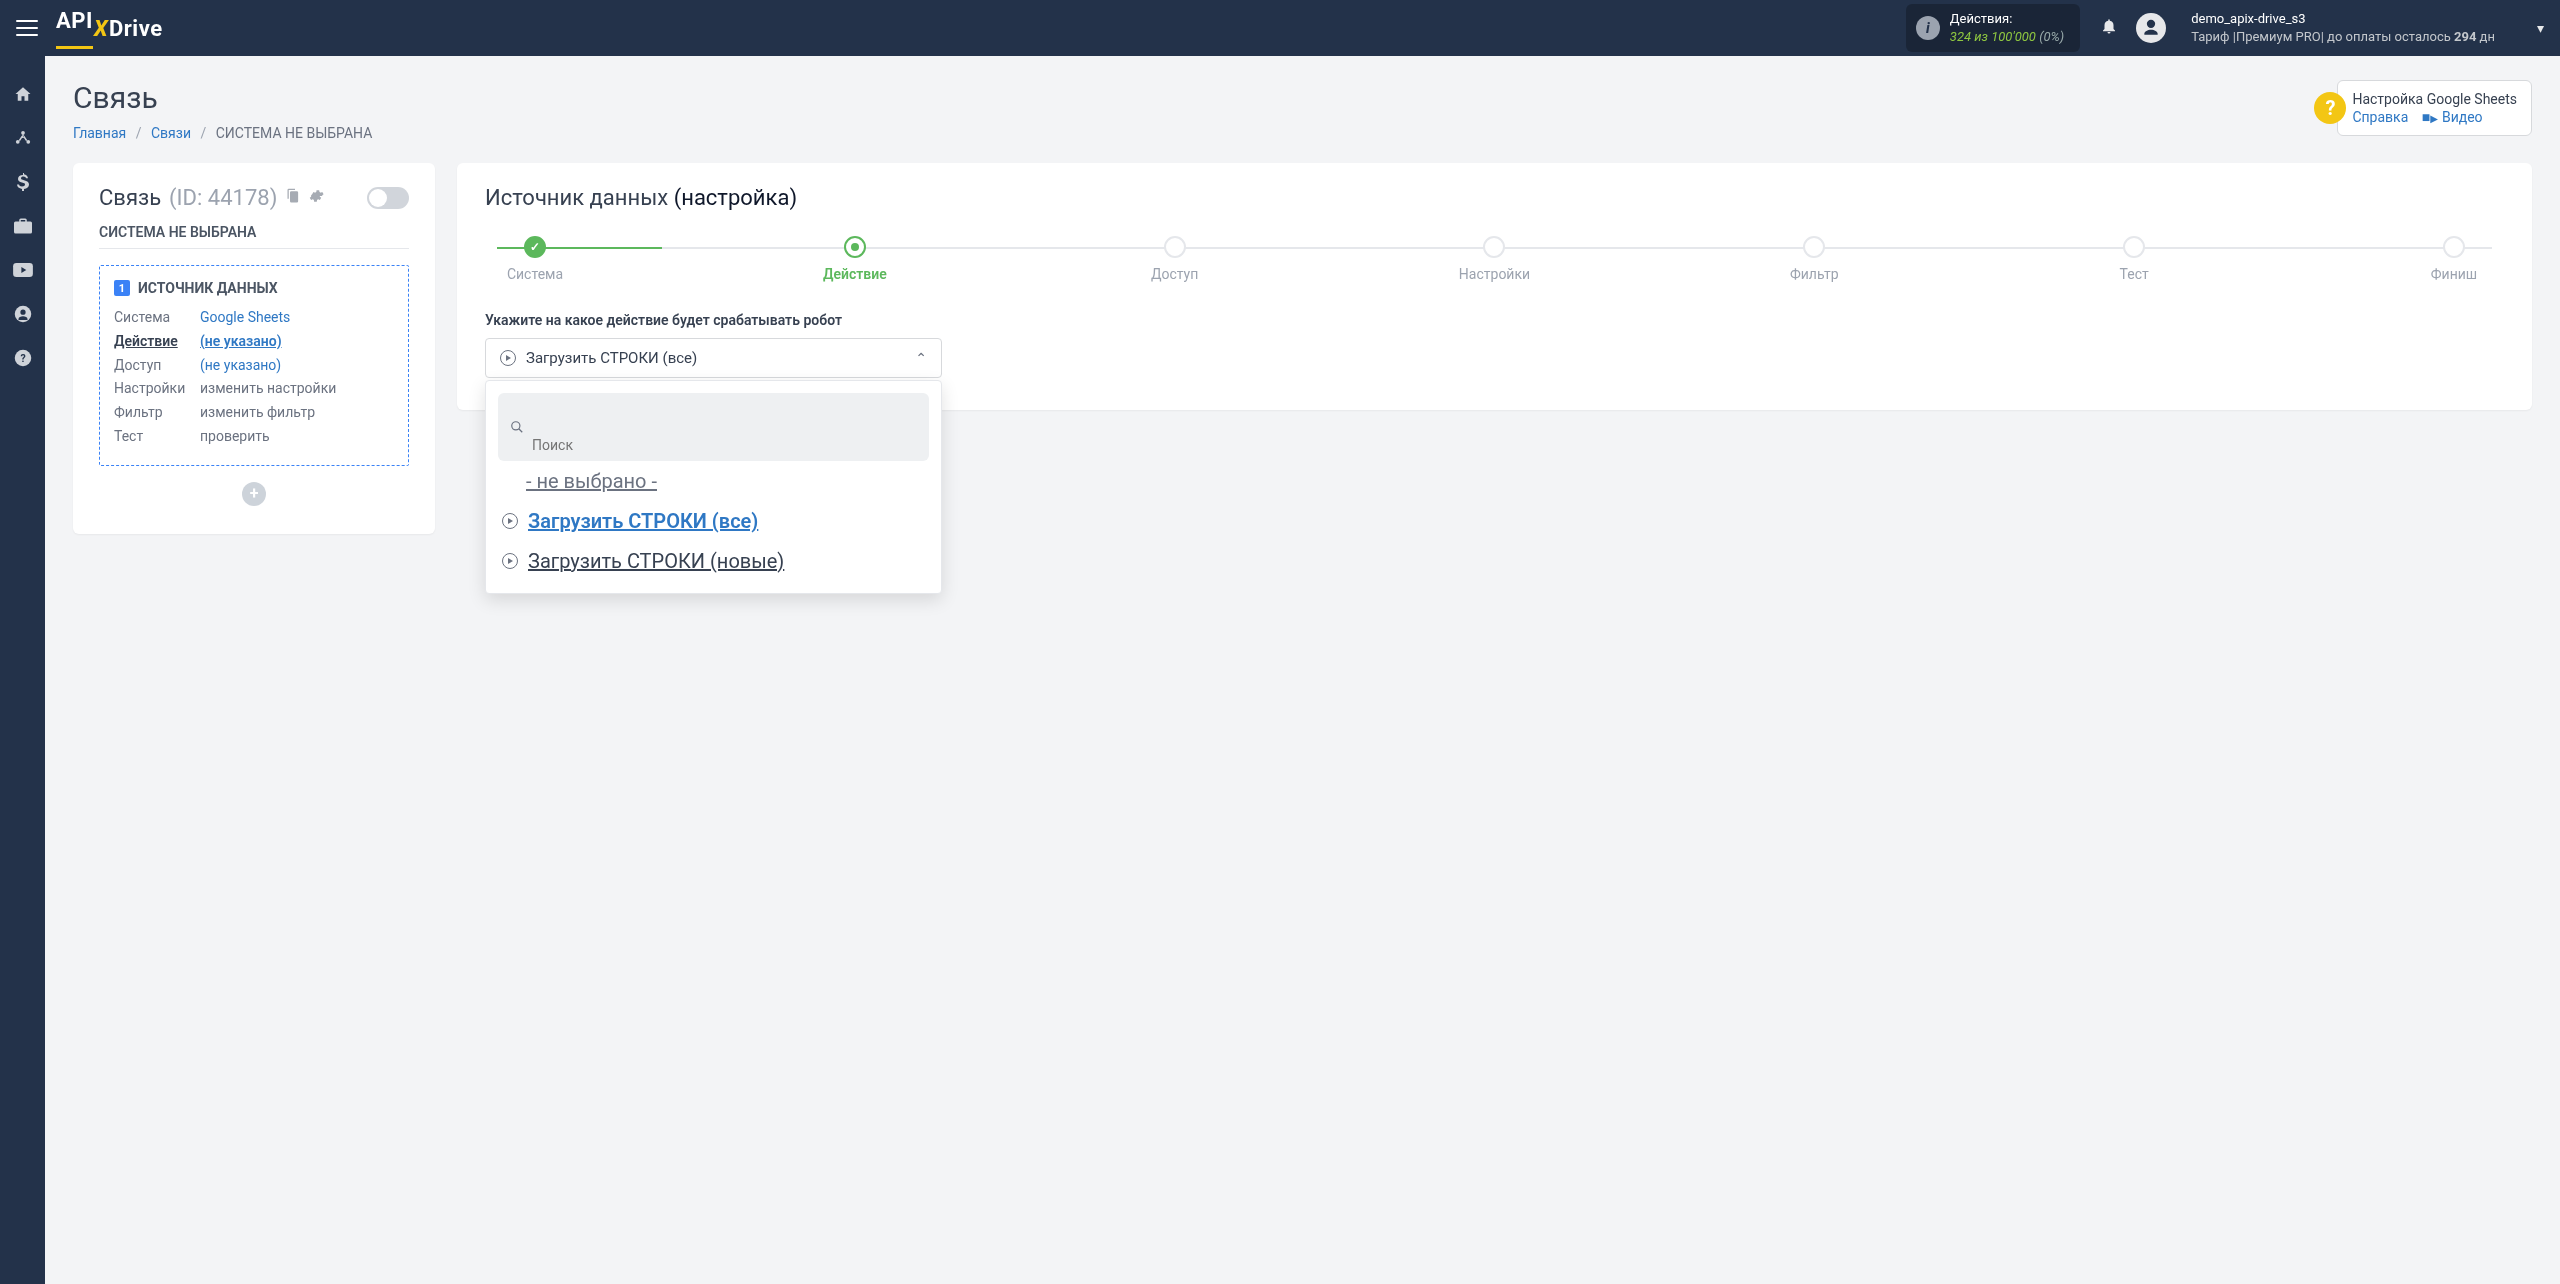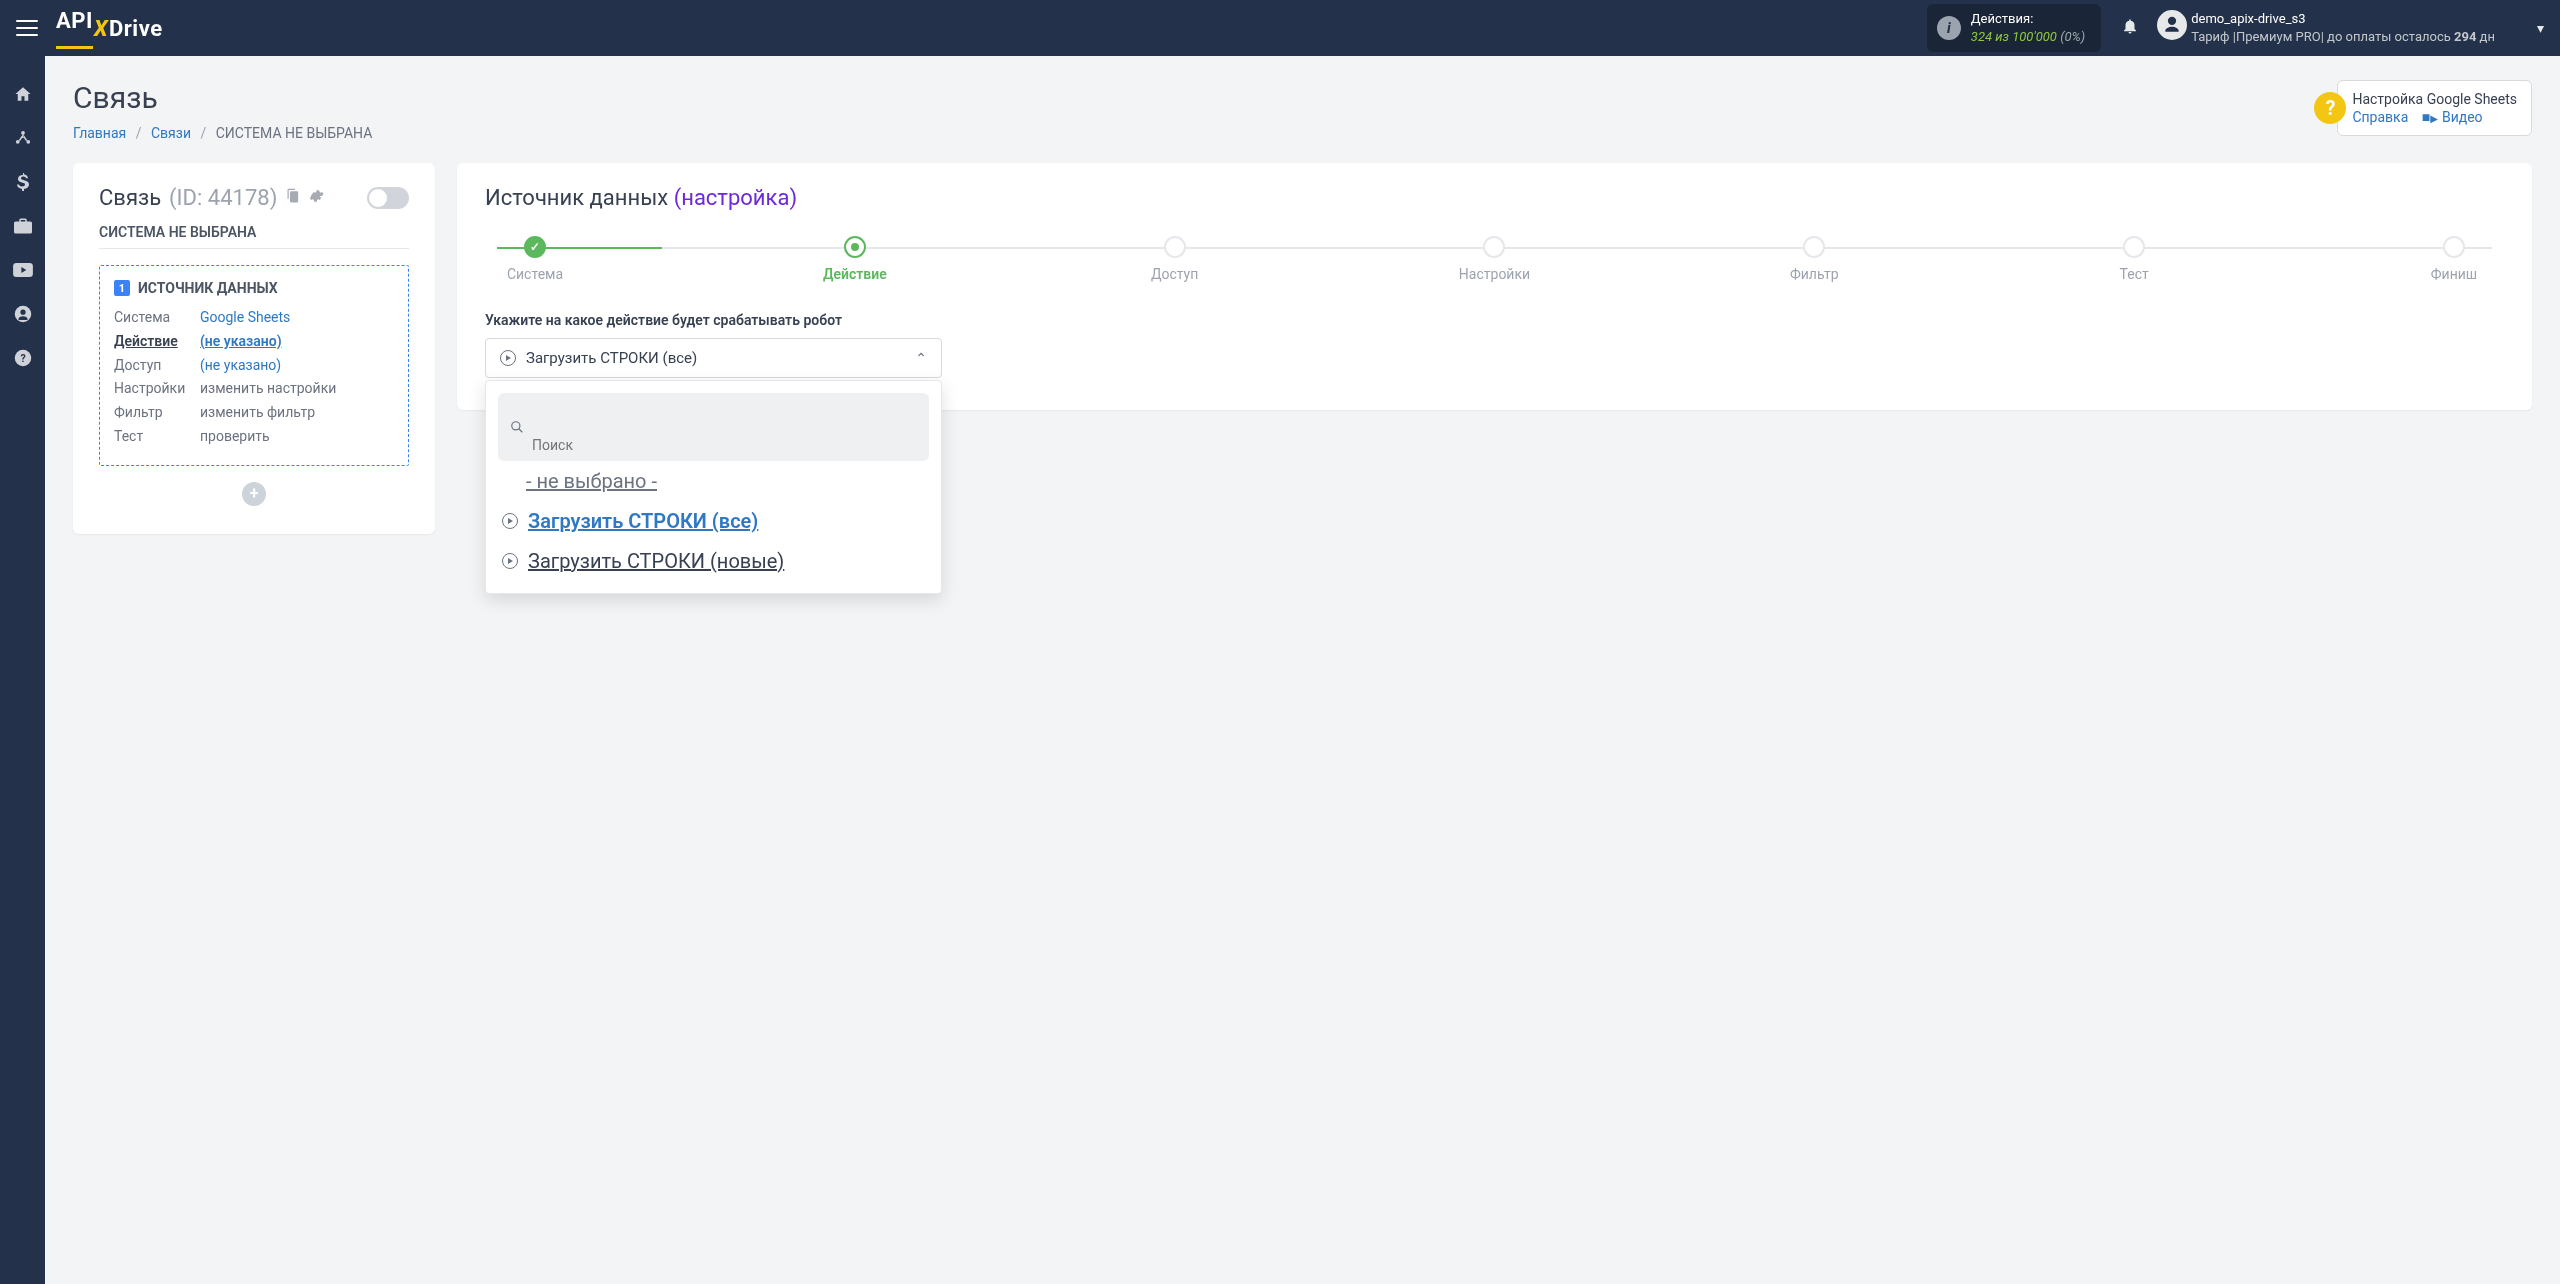--- a/index.html
+++ b/index.html
@@ -17,21 +17,21 @@
 .logo .underline { border-bottom: 3px solid #f3c614; display: inline-block; padding-bottom: 13px; }
 
 .topbar-center { margin-left: auto; background: rgba(0,0,0,0.25); border-radius: 6px; padding: 6px 16px 6px 10px; display: flex; align-items: center; gap: 10px; }
 .topbar-center .info-icon { width: 24px; height: 24px; border-radius: 50%; background: #9ba3af; display: flex; align-items: center; justify-content: center; color: #23324a; font-weight: 800; font-style: italic; font-size: 14px; }
 .topbar-center .actions-text { font-size: 13px; line-height: 1.35; }
 .topbar-center .actions-row2 { color: #8ec640; font-style: italic; }
 .topbar-center .actions-row2 .pct { color: #9aa; }
 
 .topbar-right { display: flex; align-items: center; gap: 18px; margin-left: 20px; }
 .bell { font-size: 18px; color: #e7e8ea; }
-.user-block { display: flex; gap: 4px; }
+.user-block { display: flex; align-items: center; gap: 25px; }
 .avatar { width: 30px; height: 30px; border-radius: 50%; background: #e7e8ea; display: flex; align-items: center; justify-content: center; }
 .avatar svg { fill: #23324a; }
 .user-text { font-size: 13px; line-height: 1.35; }
 .user-text .tariff { color: #c3c7cc; }
 .chevron-wrap { margin-left: auto; color: #e7e8ea; font-size: 14px; padding-left: 24px; }
 
 
 .leftnav { position: absolute; top: 56px; left: 0; bottom: 0; width: 45px; background: #23324a; display: flex; flex-direction: column; align-items: center; padding-top: 28px; gap: 24px; color: #cfd3d9; }
 .leftnav .nav-icon { width: 20px; height: 20px; display: flex; align-items: center; justify-content: center; font-size: 18px; }
 
@@ -71,21 +71,21 @@
 .source-box .row.active .key { color: #374151; font-weight: 600; text-decoration: underline; }
 .source-box .row .val { color: #6b7280; }
 .source-box .row .val.link { color: #2f78c4; }
 .source-box .row .val.linkbold { color: #2f78c4; font-weight: 600; text-decoration: underline; }
 
 .add-btn { width: 24px; height: 24px; border-radius: 50%; background: #cdd3da; color: #fff; display: flex; align-items: center; justify-content: center; margin: 16px auto 0; font-size: 16px; font-weight: 700; }
 
 
 .card-right { flex: 1; padding: 22px 28px 32px; position: relative; }
 .card-right .rtitle { font-size: 22px; color: #374151; }
-.card-right .rtitle .sub { color: #6d28d9; margin-top: 48px; }
+.card-right .rtitle .sub { color: #0f172a; margin-top: 48px; }
 
 .stepper { display: flex; justify-content: space-between; margin-top: 26px; position: relative; }
 .stepper::before { content: ''; position: absolute; top: 11px; left: 12px; right: 12px; height: 2px; background: #e5e7eb; z-index: 0; }
 .step { position: relative; z-index: 1; display: flex; flex-direction: column; align-items: center; gap: 8px; font-size: 14px; color: #9ca3af; width: 100px; }
 .step .dot { width: 22px; height: 22px; border-radius: 50%; background: #fff; border: 2px solid #e5e7eb; }
 .step.done .dot { background: #5cb85c; border-color: #5cb85c; display: flex; align-items: center; justify-content: center; }
 .step.done .dot::after { content: '✓'; color: #fff; font-size: 12px; font-weight: 700; }
 .step.active .dot { border-color: #5cb85c; }
 .step.active .dot::after { content: ''; display: block; width: 8px; height: 8px; background: #5cb85c; border-radius: 50%; margin: 5px auto; }
 .step.active { color: #5cb85c; font-weight: 600; }

